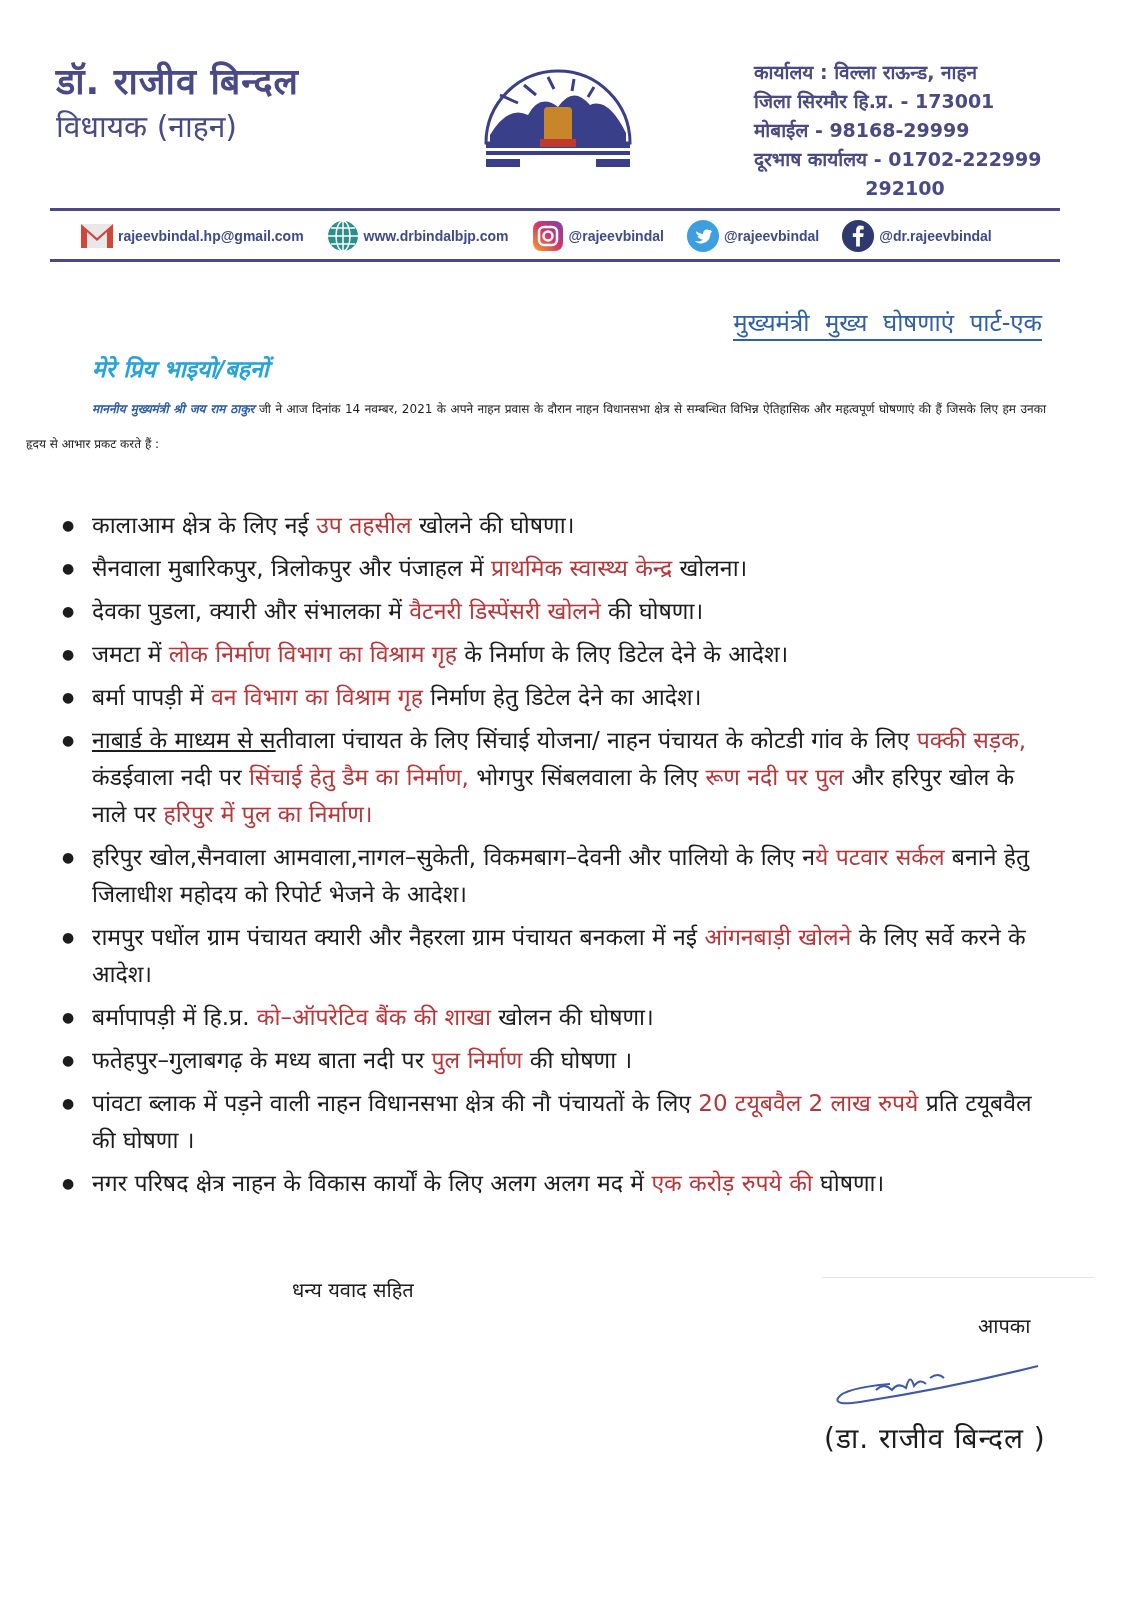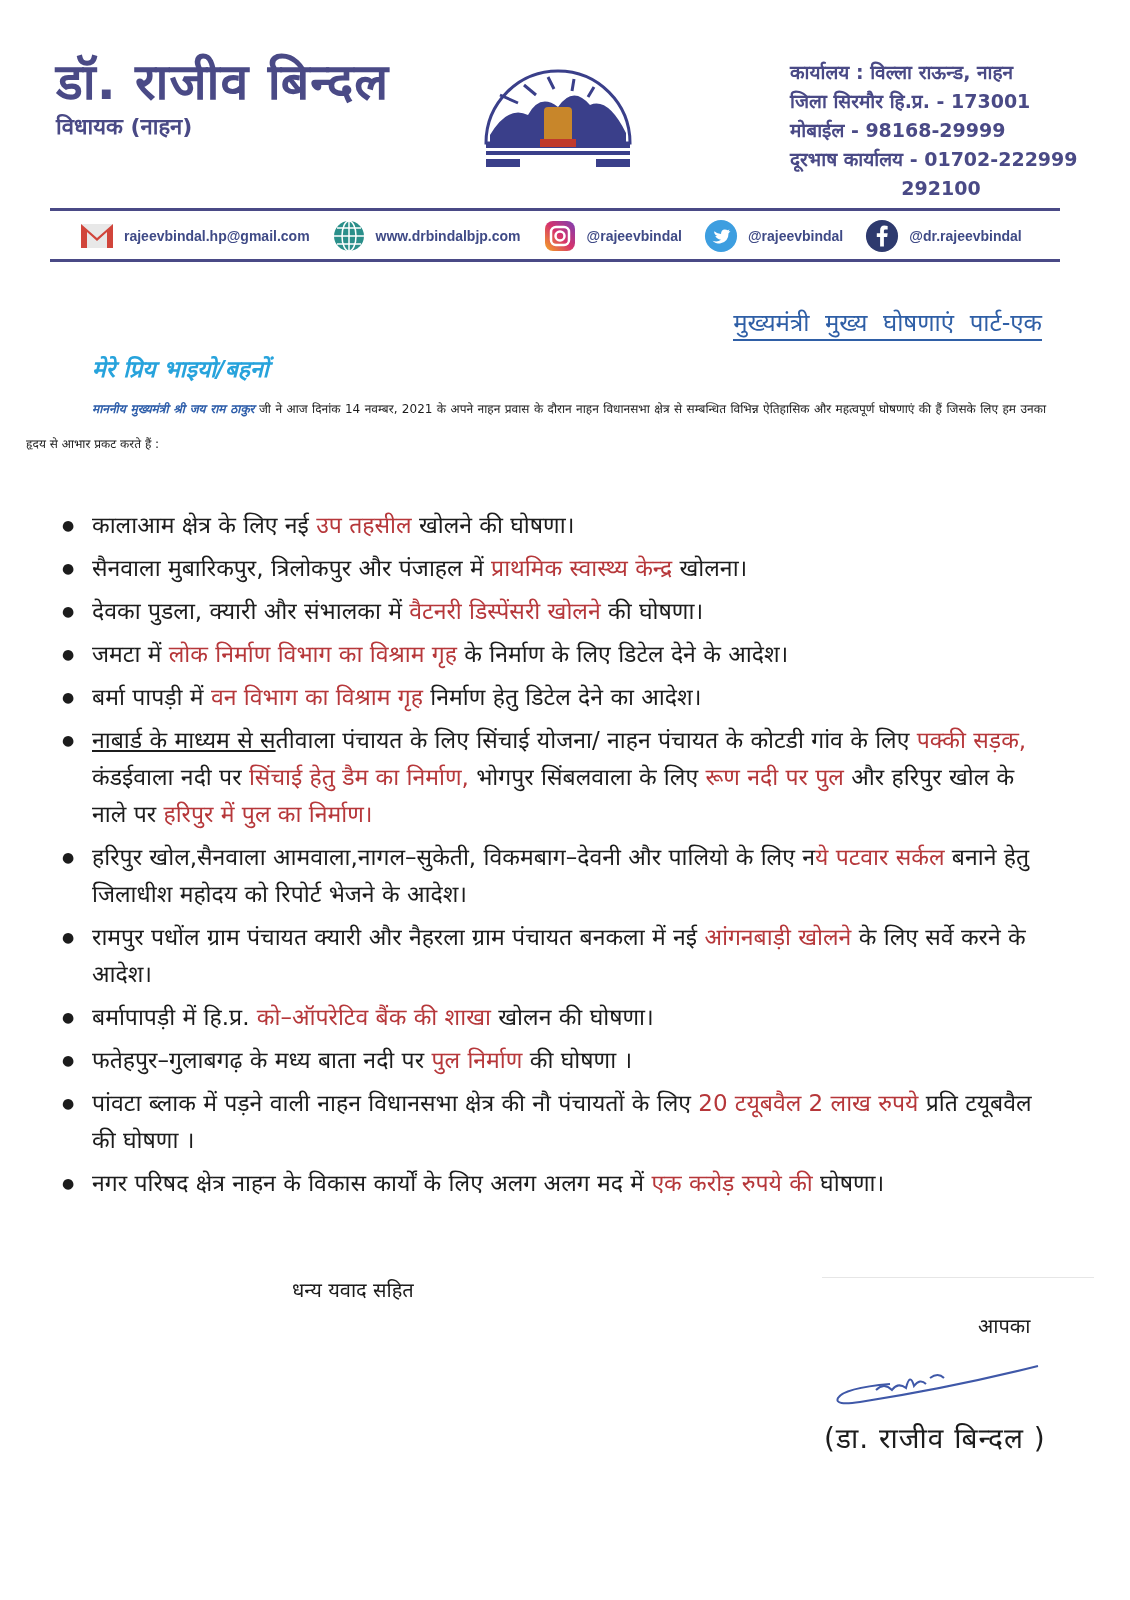--- a/index.html
+++ b/index.html
@@ -1,31 +1,31 @@
 <!DOCTYPE html>
 <html><head>
 <meta charset="utf-8">
 <style>
   * { box-sizing: border-box; margin: 0; padding: 0; }
   html, body { width: 1130px; height: 1600px; background: #ffffff; }
   body { position: relative; font-family: "DejaVu Sans", "Liberation Sans", sans-serif; color: #1c1c1c; overflow: hidden; }
 
   .hdr-left { position: absolute; left: 56px; top: 54px; color: #4a4a86; }
-  .hdr-name { font-size: 50px; font-weight: bold; letter-spacing: 1px; line-height: 56px; }
-  .hdr-sub { font-size: 22px; font-weight: bold; line-height: 34px; }
+  .hdr-name { font-size: 36px; font-weight: bold; letter-spacing: 1px; line-height: 56px; }
+  .hdr-sub { font-size: 30px; font-weight: normal; line-height: 34px; }
 
   .emblem { position: absolute; left: 478px; top: 55px; width: 160px; height: 118px; }
 
-  .hdr-right { position: absolute; left: 754px; top: 58px; color: #4a4a86; font-size: 19px; font-weight: bold; line-height: 29px; margin-left: 36px; }
+  .hdr-right { position: absolute; left: 754px; top: 58px; color: #4a4a86; font-size: 19px; font-weight: bold; line-height: 29px; }
   .hdr-right .r { text-align: center; width: 302px; }
 
   .rule { position: absolute; left: 50px; width: 1010px; height: 3px; background: #4a4a86; }
   .social { position: absolute; left: 80px; top: 218px; width: 980px; height: 36px; display: flex; align-items: center; }
   .soc-item { display: flex; align-items: center; margin-right: 22px; }
-  .soc-text { font-family: "Liberation Sans", sans-serif; font-size: 14px; font-weight: bold; color: #3f4a86; margin-left: 10px; }
+  .soc-text { font-family: "Liberation Sans", sans-serif; font-size: 14px; font-weight: bold; color: #3f4a86; margin-left: 4px; }
   .ico { width: 34px; height: 34px; display: flex; align-items: center; justify-content: center; }
 
   .title { position: absolute; right: 88px; top: 305px; font-size: 24px; color: #2f5fa6; border-bottom: 2px solid #2f5fa6; padding-bottom: 1px; word-spacing: 8px; }
   .greet { position: absolute; left: 92px; top: 352px; font-size: 23px; font-weight: bold; color: #27a3dc; font-style: italic; }
 
   .intro { position: absolute; left: 26px; top: 392px; width: 1020px; font-size: 12px; line-height: 35px; text-align: justify; }
   .intro .hl { color: #2e5eaa; font-weight: bold; font-style: italic; padding-left: 66px; }
 
   .list { position: absolute; left: 56px; top: 507px; width: 990px; list-style: none; }
   .list li { position: relative; padding-left: 36px; font-size: 23px; line-height: 37px; margin-bottom: 6px; }

